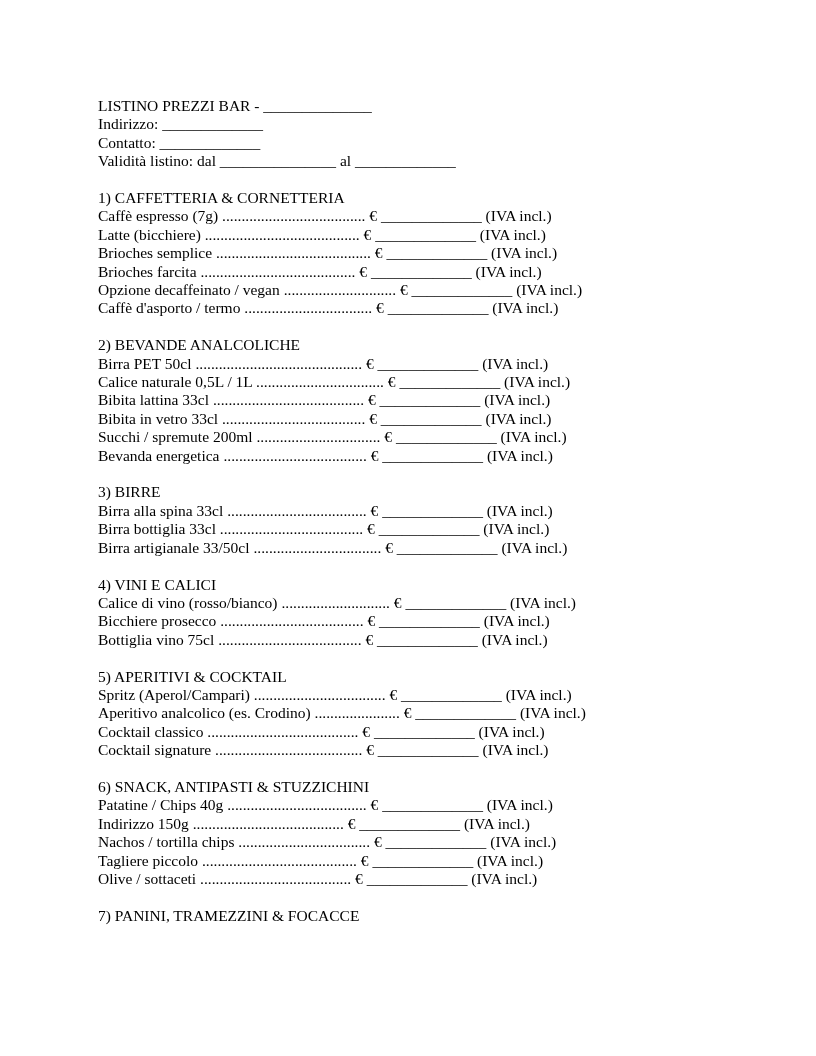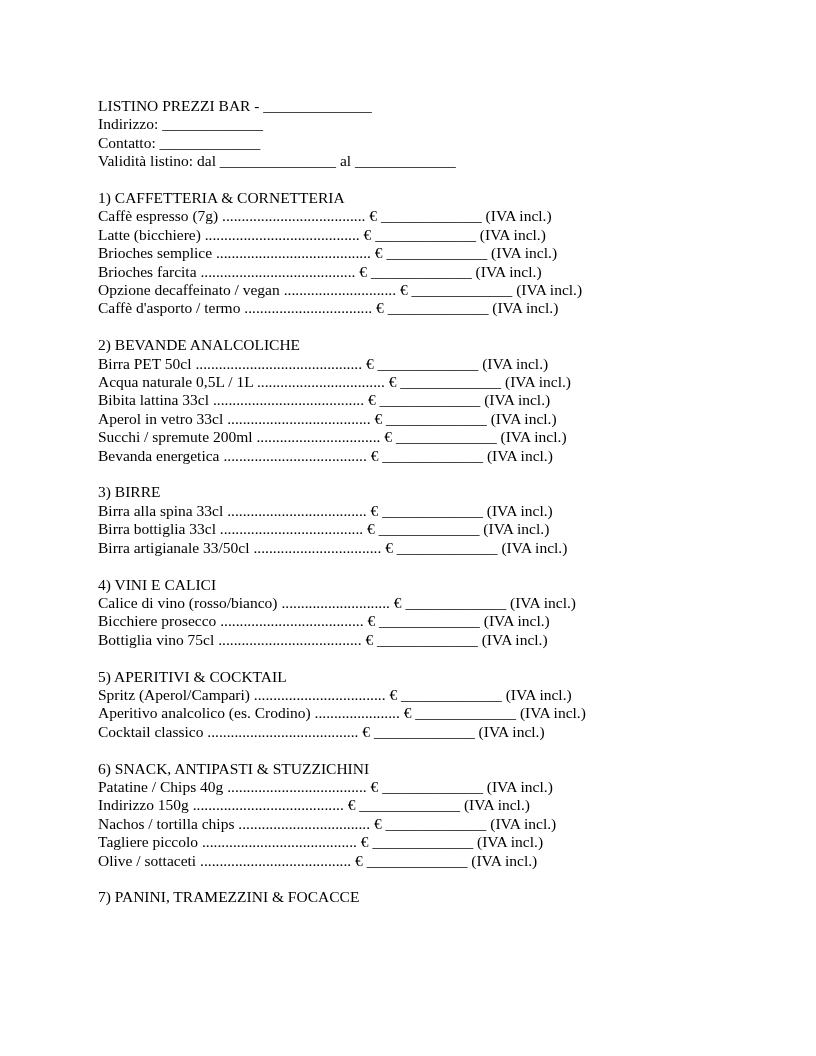--- a/index.html
+++ b/index.html
@@ -51,43 +51,44 @@
         <div class="line"><span>Caffè espresso (7g)</span> <span>.....................................</span> <span>€</span> <span>_____________</span> <span>(IVA incl.)</span></div>
         <div class="line"><span>Latte (bicchiere)</span> <span>........................................</span> <span>€</span> <span>_____________</span> <span>(IVA incl.)</span></div>
         <div class="line"><span>Brioches semplice</span> <span>........................................</span> <span>€</span> <span>_____________</span> <span>(IVA incl.)</span></div>
         <div class="line"><span>Brioches farcita</span> <span>........................................</span> <span>€</span> <span>_____________</span> <span>(IVA incl.)</span></div>
         <div class="line"><span>Opzione decaffeinato / vegan</span> <span>.............................</span> <span>€</span> <span>_____________</span> <span>(IVA incl.)</span></div>
         <div class="line"><span>Caffè d'asporto / termo</span> <span>.................................</span> <span>€</span> <span>_____________</span> <span>(IVA incl.)</span></div>
       </div>
       <div class="price-section">
         <div class="line">2) BEVANDE ANALCOLICHE</div>
         <div class="line"><span>Birra PET 50cl</span> <span>...........................................</span> <span>€</span> <span>_____________</span> <span>(IVA incl.)</span></div>
-        <div class="line"><span>Acqua naturale 0,5L / 1L</span> <span>.................................</span> <span>€</span> <span>_____________</span> <span>(IVA incl.)</span></div>
+        <div class="line"><span>Calice naturale 0,5L / 1L</span> <span>.................................</span> <span>€</span> <span>_____________</span> <span>(IVA incl.)</span></div>
         <div class="line"><span>Bibita lattina 33cl</span> <span>.......................................</span> <span>€</span> <span>_____________</span> <span>(IVA incl.)</span></div>
-        <div class="line"><span>Aperol in vetro 33cl</span> <span>.....................................</span> <span>€</span> <span>_____________</span> <span>(IVA incl.)</span></div>
+        <div class="line"><span>Bibita in vetro 33cl</span> <span>.....................................</span> <span>€</span> <span>_____________</span> <span>(IVA incl.)</span></div>
         <div class="line"><span>Succhi / spremute 200ml</span> <span>................................</span> <span>€</span> <span>_____________</span> <span>(IVA incl.)</span></div>
         <div class="line"><span>Bevanda energetica</span> <span>.....................................</span> <span>€</span> <span>_____________</span> <span>(IVA incl.)</span></div>
       </div>
       <div class="price-section">
         <div class="line">3) BIRRE</div>
         <div class="line"><span>Birra alla spina 33cl</span> <span>....................................</span> <span>€</span> <span>_____________</span> <span>(IVA incl.)</span></div>
         <div class="line"><span>Birra bottiglia 33cl</span> <span>.....................................</span> <span>€</span> <span>_____________</span> <span>(IVA incl.)</span></div>
         <div class="line"><span>Birra artigianale 33/50cl</span> <span>.................................</span> <span>€</span> <span>_____________</span> <span>(IVA incl.)</span></div>
       </div>
       <div class="price-section">
         <div class="line">4) VINI E CALICI</div>
         <div class="line"><span>Calice di vino (rosso/bianco)</span> <span>............................</span> <span>€</span> <span>_____________</span> <span>(IVA incl.)</span></div>
         <div class="line"><span>Bicchiere prosecco</span> <span>.....................................</span> <span>€</span> <span>_____________</span> <span>(IVA incl.)</span></div>
         <div class="line"><span>Bottiglia vino 75cl</span> <span>.....................................</span> <span>€</span> <span>_____________</span> <span>(IVA incl.)</span></div>
       </div>
       <div class="price-section">
         <div class="line">5) APERITIVI &amp; COCKTAIL</div>
         <div class="line"><span>Spritz (Aperol/Campari)</span> <span>..................................</span> <span>€</span> <span>_____________</span> <span>(IVA incl.)</span></div>
         <div class="line"><span>Aperitivo analcolico (es. Crodino)</span> <span>......................</span> <span>€</span> <span>_____________</span> <span>(IVA incl.)</span></div>
         <div class="line"><span>Cocktail classico</span> <span>.......................................</span> <span>€</span> <span>_____________</span> <span>(IVA incl.)</span></div>
+        <div class="line"><span>Cocktail signature</span> <span>......................................</span> <span>€</span> <span>_____________</span> <span>(IVA incl.)</span></div>
       </div>
       <div class="price-section">
         <div class="line">6) SNACK, ANTIPASTI &amp; STUZZICHINI</div>
         <div class="line"><span>Patatine / Chips 40g</span> <span>....................................</span> <span>€</span> <span>_____________</span> <span>(IVA incl.)</span></div>
         <div class="line"><span>Indirizzo 150g</span> <span>.......................................</span> <span>€</span> <span>_____________</span> <span>(IVA incl.)</span></div>
         <div class="line"><span>Nachos / tortilla chips</span> <span>..................................</span> <span>€</span> <span>_____________</span> <span>(IVA incl.)</span></div>
         <div class="line"><span>Tagliere piccolo</span> <span>........................................</span> <span>€</span> <span>_____________</span> <span>(IVA incl.)</span></div>
         <div class="line"><span>Olive / sottaceti</span> <span>.......................................</span> <span>€</span> <span>_____________</span> <span>(IVA incl.)</span></div>
       </div>
       <div class="price-section">

